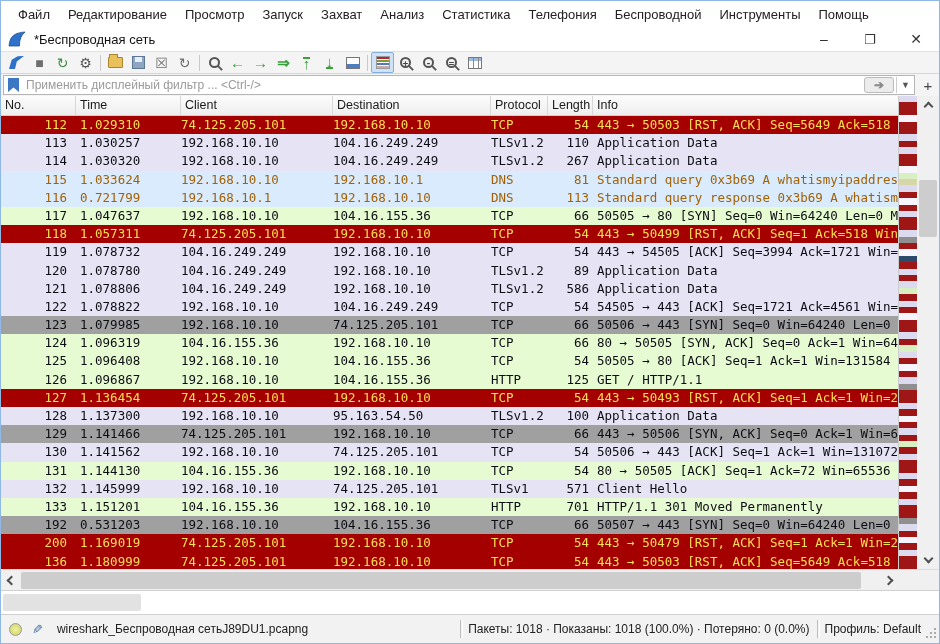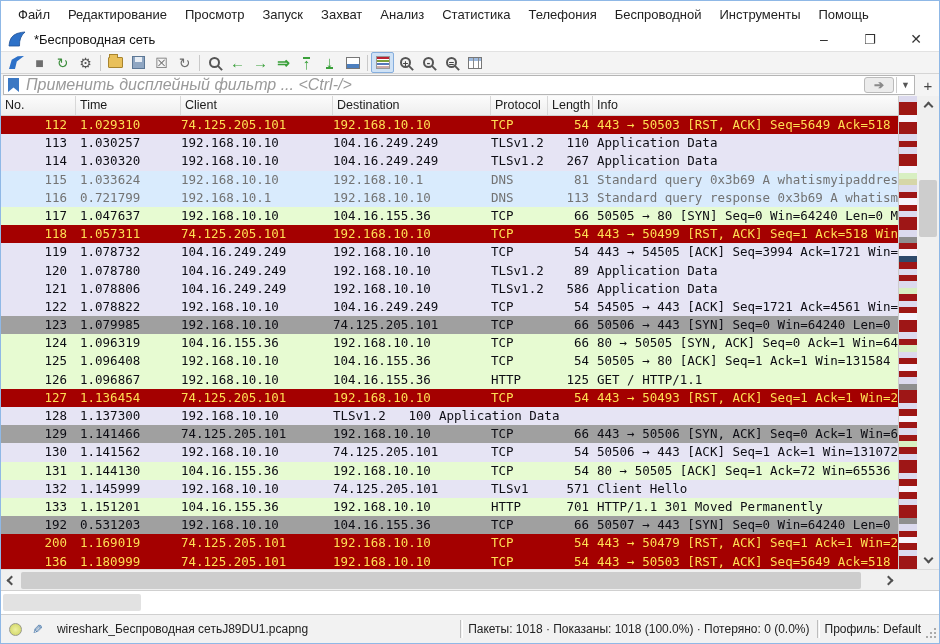--- a/index.html
+++ b/index.html
@@ -42,21 +42,21 @@
          font:700 9px "DejaVu Sans Mono",monospace;font-style:normal;color:#444;}
   .garr{color:#3aa03a;font-weight:700;font-size:15px;}
   .bar-top{border-top:2px solid #3aa03a;line-height:10px;}
   .bar-bot{border-bottom:2px solid #3aa03a;line-height:10px;}
   .gr{color:#6e6e6e;} .gn{color:#3f8f3f;} .dk{color:#555;}
 
   
   #filterbar{height:22px;display:flex;align-items:center;background:#f4f4f4;padding:1px 2px;flex:0 0 auto;}
   #filter-box{flex:1;height:20px;background:#fff;border:1px solid #b5b5b5;display:flex;align-items:center;}
   #bookmark{width:11px;height:14px;background:#3b78c3;clip-path:polygon(0 0,100% 0,100% 100%,50% 68%,0 100%);margin:0 5px 0 4px;flex:0 0 auto;}
-  #filter-input{flex:1;border:none;outline:none;font-size:16px;color:#333;font-family:"Liberation Sans",sans-serif;background:transparent;font-style:italic;}
+  #filter-input{flex:1;border:none;outline:none;font-size:12px;color:#333;font-family:"Liberation Sans",sans-serif;background:transparent;}
   #filter-input::placeholder{color:#9a9a9a;}
   #apply-btn{width:30px;height:16px;border:1px solid #bbb;border-radius:3px;background:#ececec;display:flex;align-items:center;justify-content:center;color:#8a8a8a;font-weight:700;font-size:12px;margin-right:2px;}
   #filter-caret{font-size:9px;color:#555;padding:0 4px;border-left:1px solid #ccc;height:16px;display:flex;align-items:center;}
   #plus-btn{width:18px;height:18px;display:flex;align-items:center;justify-content:center;font-size:15px;color:#444;margin-left:4px;}
 
   
   #content{flex:1;display:flex;min-height:0;}
   #table-zone{width:897px;display:flex;flex-direction:column;min-height:0;}
   #hdr-row{height:20px;display:flex;background:linear-gradient(#fcfcfc,#eee);border-bottom:1px solid #cfcfcf;flex:0 0 auto;
            font-size:12.5px;color:#1a1a1a;}
@@ -66,21 +66,21 @@
   .c{overflow:hidden;flex:0 0 auto;line-height:18.2px;}
   .c.no{width:75px;text-align:right;padding-right:9px;}
   .c.time{width:105px;padding-left:4px;}
   .c.src{width:152px;}
   .c.dst{width:158px;}
   .c.proto{width:57px;}
   .c.len{width:45px;text-align:right;padding-right:4px;}
   .c.info{flex:1 1 auto;padding-left:4px;}
   .rc-red{background:#a40000;color:#ffdf54;}
   .rc-lav{background:#e6e4f4;color:#0d0d14;}
-  .rc-blue{background:#d9ebfd;color:#737373;}
+  .rc-blue{background:#d9ebfd;color:#a16207;}
   .rc-green{background:#e7fbd2;color:#0d0d14;}
   .rc-gray{background:#a0a0a0;color:#0d0d14;}
 
   
   #minimap{width:20px;display:flex;flex-direction:column;background:#f0eef8;border-left:1px solid #ccc;}
   #minimap .stripe{flex:1;}
   #vscroll{width:23px;background:#f0f0f0;display:flex;flex-direction:column;align-items:center;}
   .chev{width:7px;height:7px;border-left:2px solid #505050;border-top:2px solid #505050;}
   .chev.up{transform:rotate(45deg);margin-top:7px;}
   .chev.down{transform:rotate(225deg);margin-bottom:7px;}
@@ -378,20 +378,21 @@
     <span class="c src">74.125.205.101</span>
     <span class="c dst">192.168.10.10</span>
     <span class="c proto">TCP</span>
     <span class="c len">54</span>
     <span class="c info">443 → 50493 [RST, ACK] Seq=1 Ack=1 Win=260</span>
   </div>
           <div class="row rc-lav">
     <span class="c no">128</span>
     <span class="c time">1.137300</span>
     <span class="c src">192.168.10.10</span>
+    <span class="c dst">95.163.54.50</span>
     <span class="c proto">TLSv1.2</span>
     <span class="c len">100</span>
     <span class="c info">Application Data</span>
   </div>
           <div class="row rc-gray">
     <span class="c no">129</span>
     <span class="c time">1.141466</span>
     <span class="c src">74.125.205.101</span>
     <span class="c dst">192.168.10.10</span>
     <span class="c proto">TCP</span>

